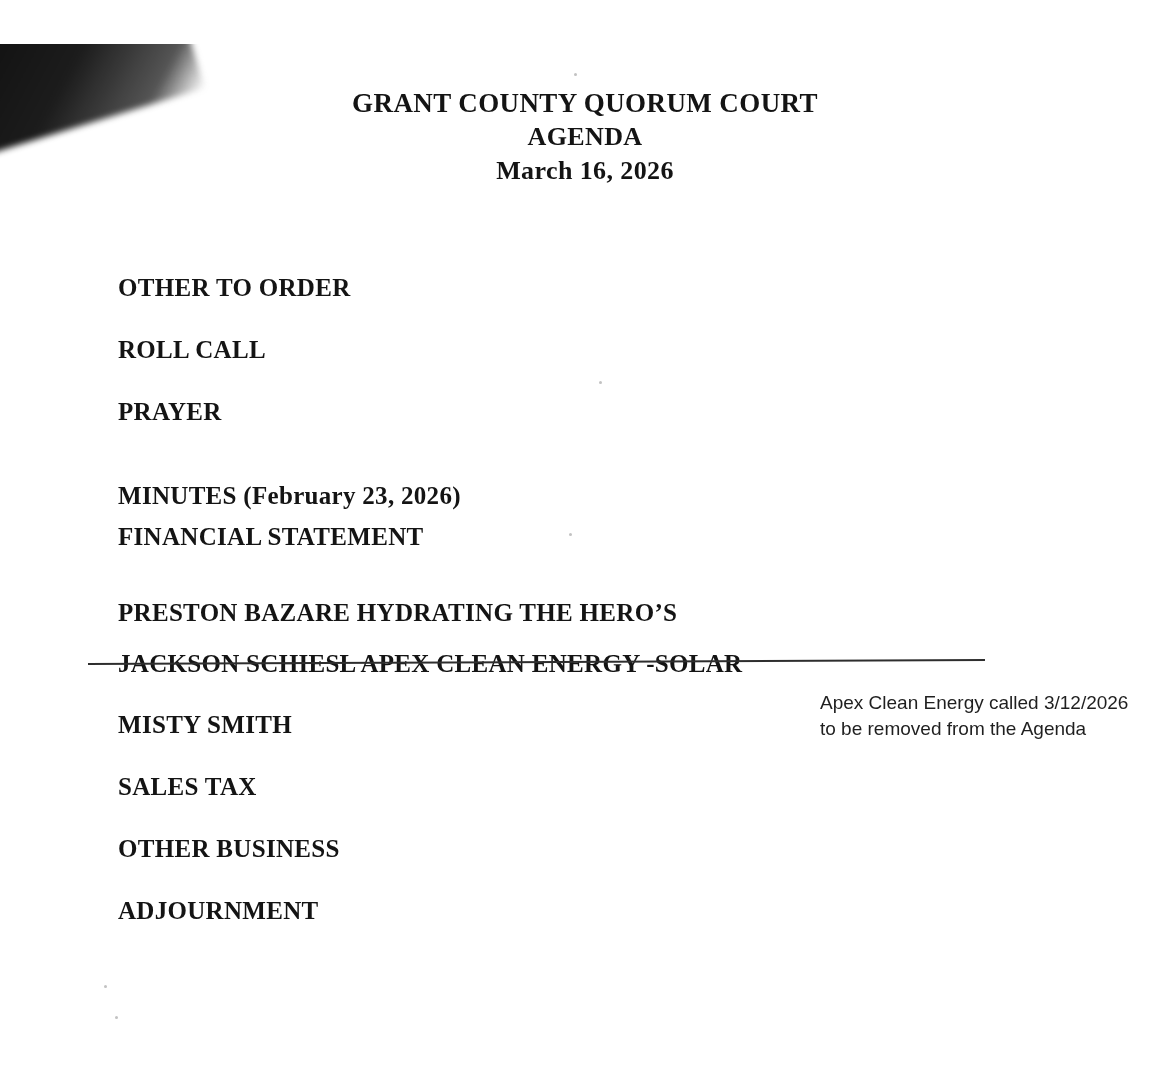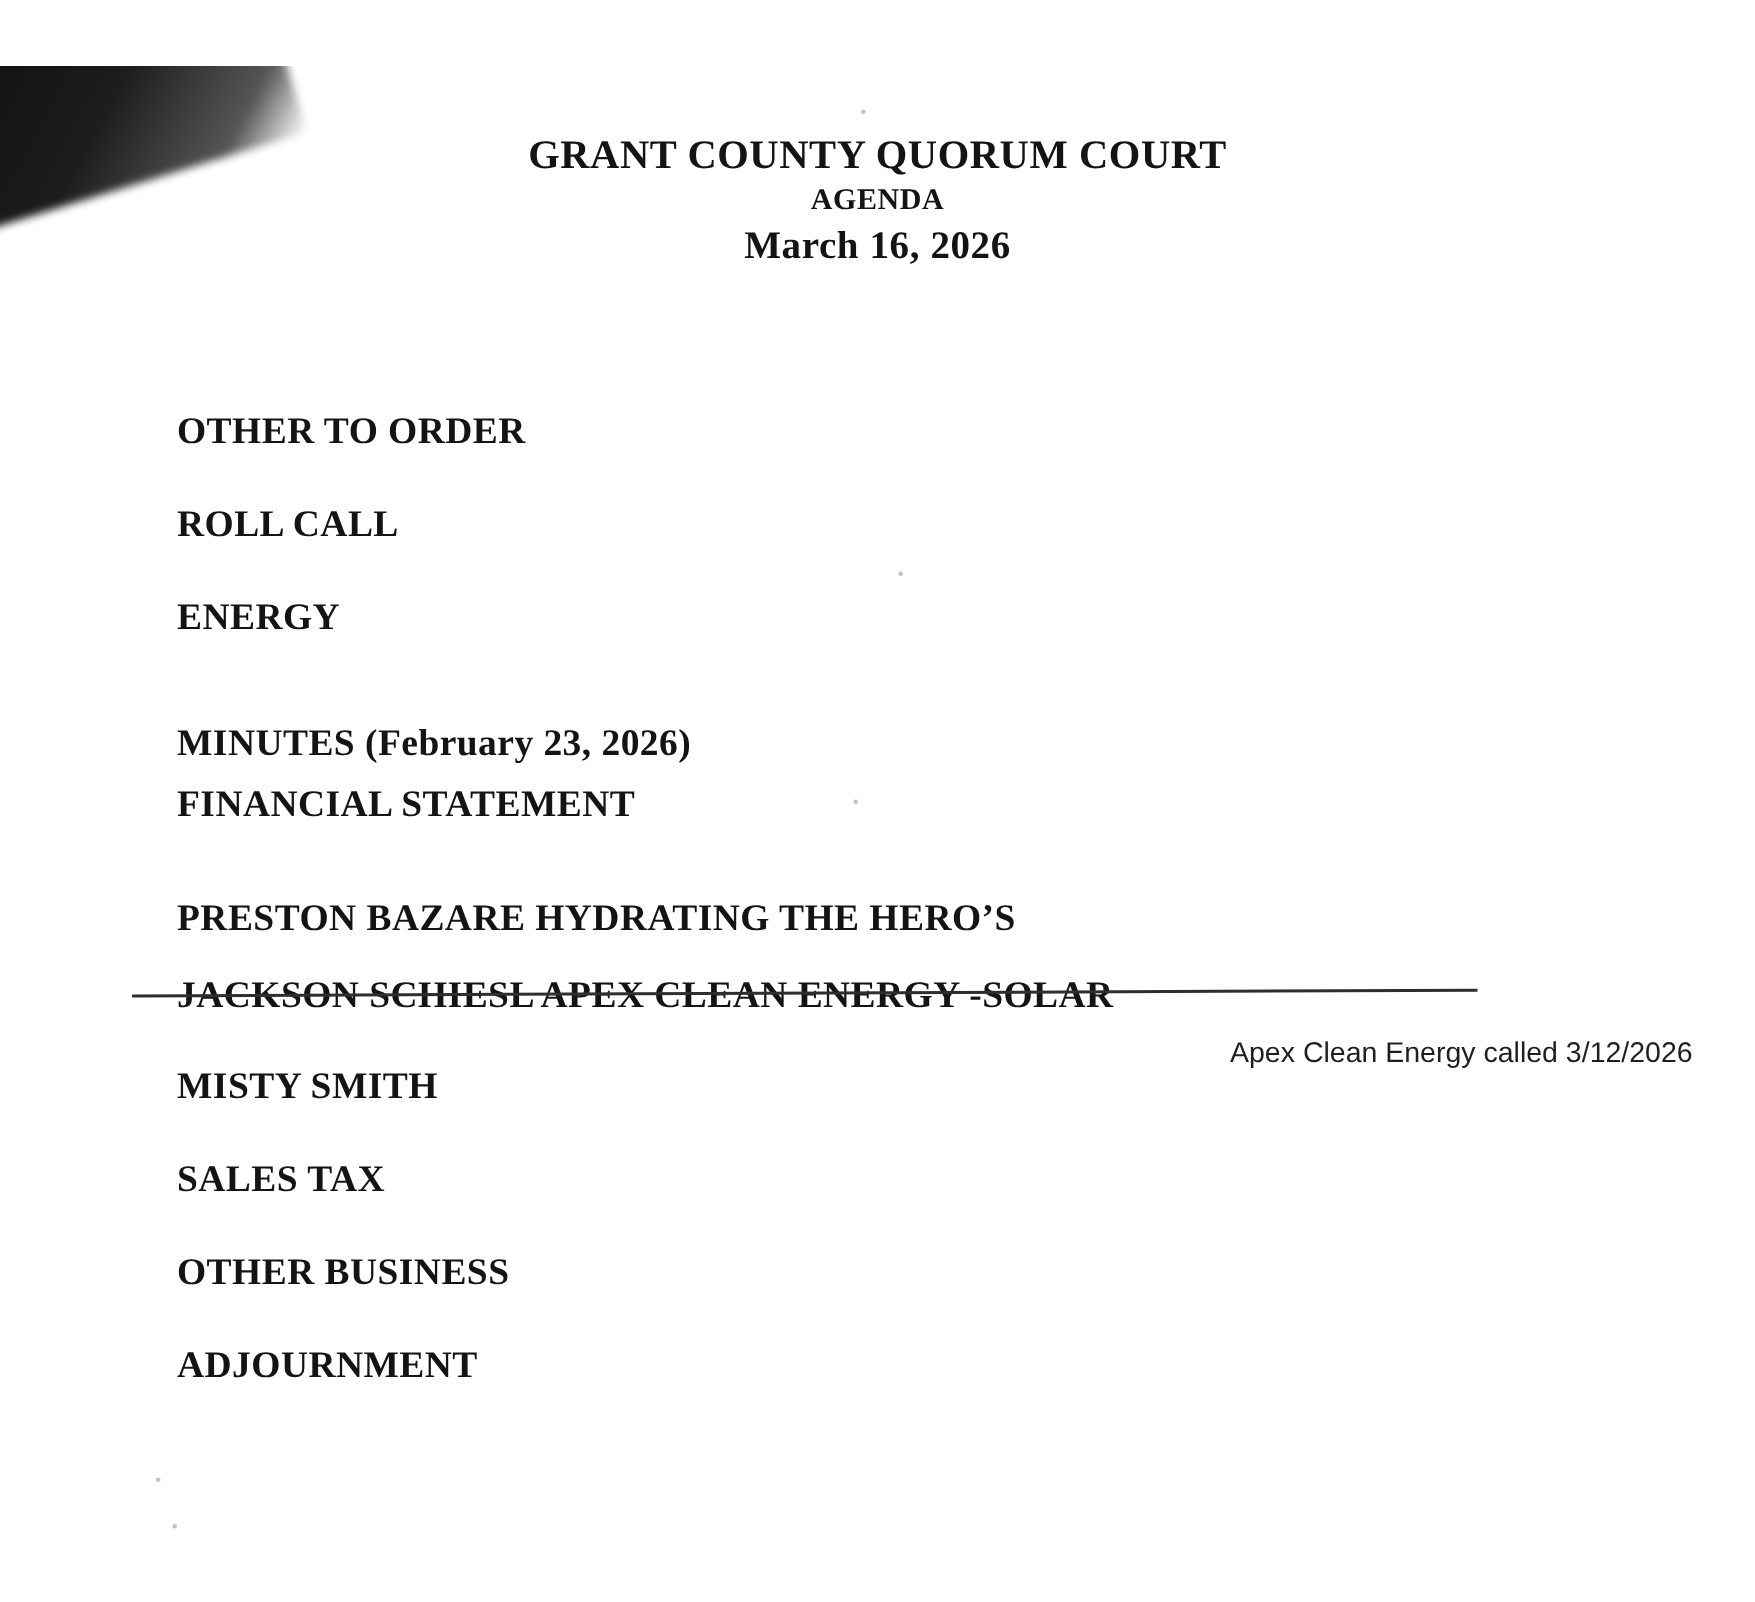--- a/index.html
+++ b/index.html
@@ -48,21 +48,21 @@
     width: 1170px;
     text-align: center;
     font-weight: bold;
     letter-spacing: 0.4px;
   }
   .doc-title {
     font-size: 27px;
     line-height: 1.15;
   }
   .doc-subtitle {
-    font-size: 20px;
+    font-size: 26px;
     line-height: 1.15;
     margin-top: 3px;
   }
   .doc-date {
     font-size: 26px;
     line-height: 1.15;
     margin-top: 4px;
   }
 
   
@@ -113,28 +113,29 @@
   <div class="speck" style="top:972px; left:115px;"></div>
 
   <div class="doc-header">
     <div class="doc-title">GRANT COUNTY QUORUM COURT</div>
     <div class="doc-subtitle">AGENDA</div>
     <div class="doc-date">March 16, 2026</div>
   </div>
 
   <div class="agenda-item" style="top:230px;">OTHER TO ORDER</div>
   <div class="agenda-item" style="top:292px;">ROLL CALL</div>
-  <div class="agenda-item" style="top:354px;">ENERGY</div>
+  <div class="agenda-item" style="top:354px;">PRAYER</div>
   <div class="agenda-item" style="top:438px;">MINUTES (February 23, 2026)</div>
   <div class="agenda-item" style="top:479px;text-align:right;">FINANCIAL STATEMENT</div>
   <div class="agenda-item" style="top:555px;">PRESTON BAZARE HYDRATING THE HERO’S</div>
   <div class="agenda-item" style="top:606px;">JACKSON SCHIESL APEX CLEAN ENERGY -SOLAR</div>
   <div class="strike-line"></div>
   <div class="agenda-item" style="top:667px;">MISTY SMITH</div>
   <div class="agenda-item" style="top:729px;text-align:center;">SALES TAX</div>
   <div class="agenda-item" style="top:791px;">OTHER BUSINESS</div>
   <div class="agenda-item" style="top:853px;">ADJOURNMENT</div>
 
   <div class="annotation">
     <div>Apex Clean Energy called 3/12/2026</div>
+    <div>to be removed from the Agenda</div>
   </div>
 
 </div>
 
 </body></html>

